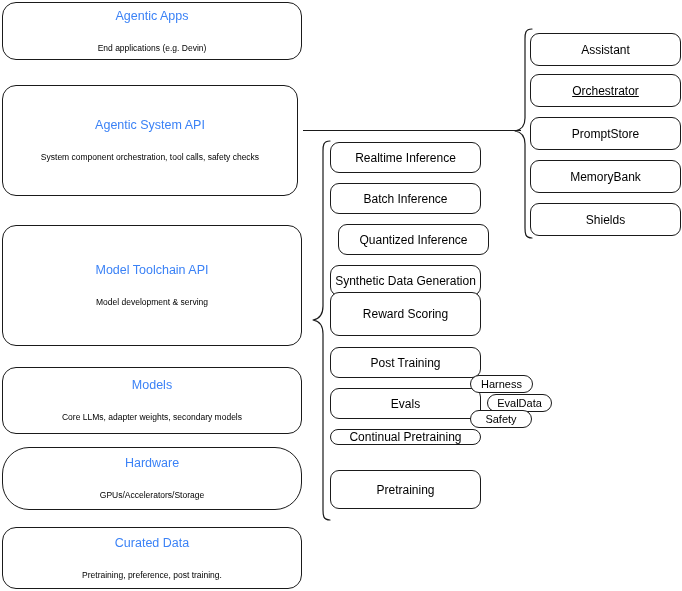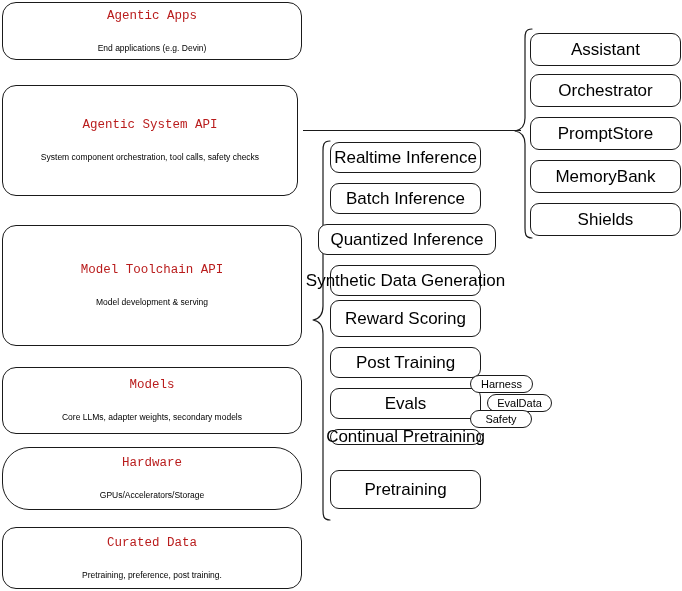--- a/index.html
+++ b/index.html
@@ -28,44 +28,43 @@
     background: #ffffff;
     display: flex;
     flex-direction: column;
     align-items: center;
     justify-content: center;
     text-align: center;
   }
   .stack-title {
     font-size: 12.5px;
     line-height: 16px;
-    color: #b91c1c;
+    color: #3b82f6;
     white-space: nowrap;
-    font-family: Liberation Mono, monospace;
   }
   .stack-sub {
     font-size: 8.5px;
     line-height: 13px;
     color: #000000;
     white-space: nowrap;
     margin-top: 18px;
   }
 
   
   .item-box {
     position: absolute;
     box-sizing: border-box;
     border: 1px solid #1a1a1a;
     border-radius: 9px;
     background: #ffffff;
     display: flex;
     align-items: center;
     justify-content: center;
     text-align: center;
-    font-size: 17px;
+    font-size: 12px;
     line-height: 14px;
     color: #000000;
     white-space: nowrap;
   }
 
   
   .pill {
     position: absolute;
     box-sizing: border-box;
     border: 1px solid #1a1a1a;
@@ -137,35 +136,35 @@
   </div>
 
   <div class="connector" style="left:303px; top:130px; width:218px;"></div>
 
   <svg class="brace" style="left:310px; top:140px;" width="22" height="382" viewBox="0 0 22 382">
     <path d="M20 1 C13 1 13 6 13 11 L13 166 C13 174 9 179 3 180 C9 181 13 186 13 194 L13 370 C13 375 13 380 20 380"></path>
   </svg>
 
   <div class="item-box" style="left:330px; top:142px; width:151px; height:31px;">Realtime Inference</div>
   <div class="item-box" style="left:330px; top:183px; width:151px; height:31px;">Batch Inference</div>
-  <div class="item-box" style="left:318px; top:224px; width:178px; height:31px;">Quantized Inference</div>
+  <div class="item-box" style="left:338px; top:224px; width:151px; height:31px;">Quantized Inference</div>
   <div class="item-box" style="left:330px; top:265px; width:151px; height:31px;">Synthetic Data Generation</div>
-  <div class="item-box" style="left:330px; top:300px; width:151px; height:37px;">Reward Scoring</div>
+  <div class="item-box" style="left:330px; top:292px; width:151px; height:44px;">Reward Scoring</div>
   <div class="item-box" style="left:330px; top:347px; width:151px; height:31px;">Post Training</div>
   <div class="item-box" style="left:330px; top:388px; width:151px; height:31px;">Evals</div>
   <div class="item-box" style="left:330px; top:429px; width:151px; height:16px;">Continual Pretraining</div>
   <div class="item-box" style="left:330px; top:470px; width:151px; height:39px;">Pretraining</div>
 
   <div class="pill" style="left:470px; top:375px; width:63px; height:18px;">Harness</div>
   <div class="pill" style="left:468px; top:394px; width:65px; height:18px;margin-left:19px;">EvalData</div>
   <div class="pill" style="left:470px; top:410px; width:62px; height:18px;">Safety</div>
 
   <svg class="brace" style="left:512px; top:28px;" width="22" height="212" viewBox="0 0 22 212">
     <path d="M20 1 C13 1 13 6 13 11 L13 90 C13 98 9 102 3 103 C9 104 13 108 13 116 L13 200 C13 205 13 210 20 210"></path>
   </svg>
 
   <div class="item-box" style="left:530px; top:33px; width:151px; height:33px;">Assistant</div>
-  <div class="item-box" style="left:530px; top:74px; width:151px; height:33px;">Orchestrator</div>
+  <div class="item-box" style="left:530px; top:74px; width:151px; height:33px;text-decoration:underline;">Orchestrator</div>
   <div class="item-box" style="left:530px; top:117px; width:151px; height:33px;">PromptStore</div>
   <div class="item-box" style="left:530px; top:160px; width:151px; height:33px;">MemoryBank</div>
   <div class="item-box" style="left:530px; top:203px; width:151px; height:33px;">Shields</div>
 
 </div>
 
 </body></html>

